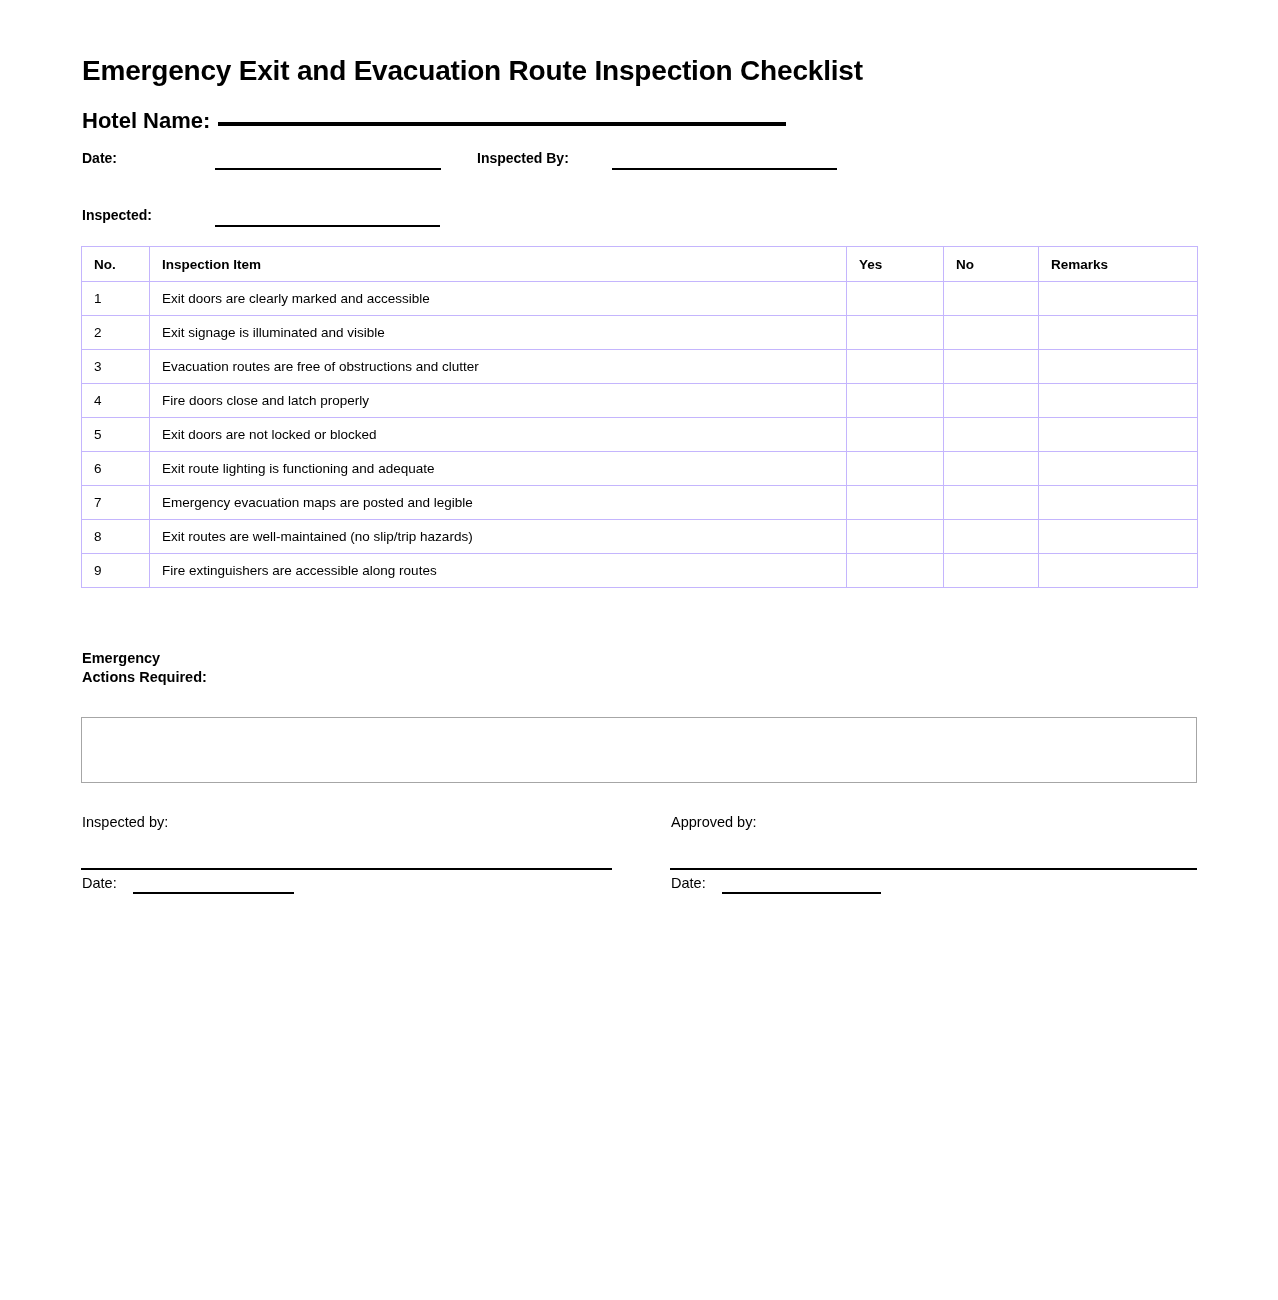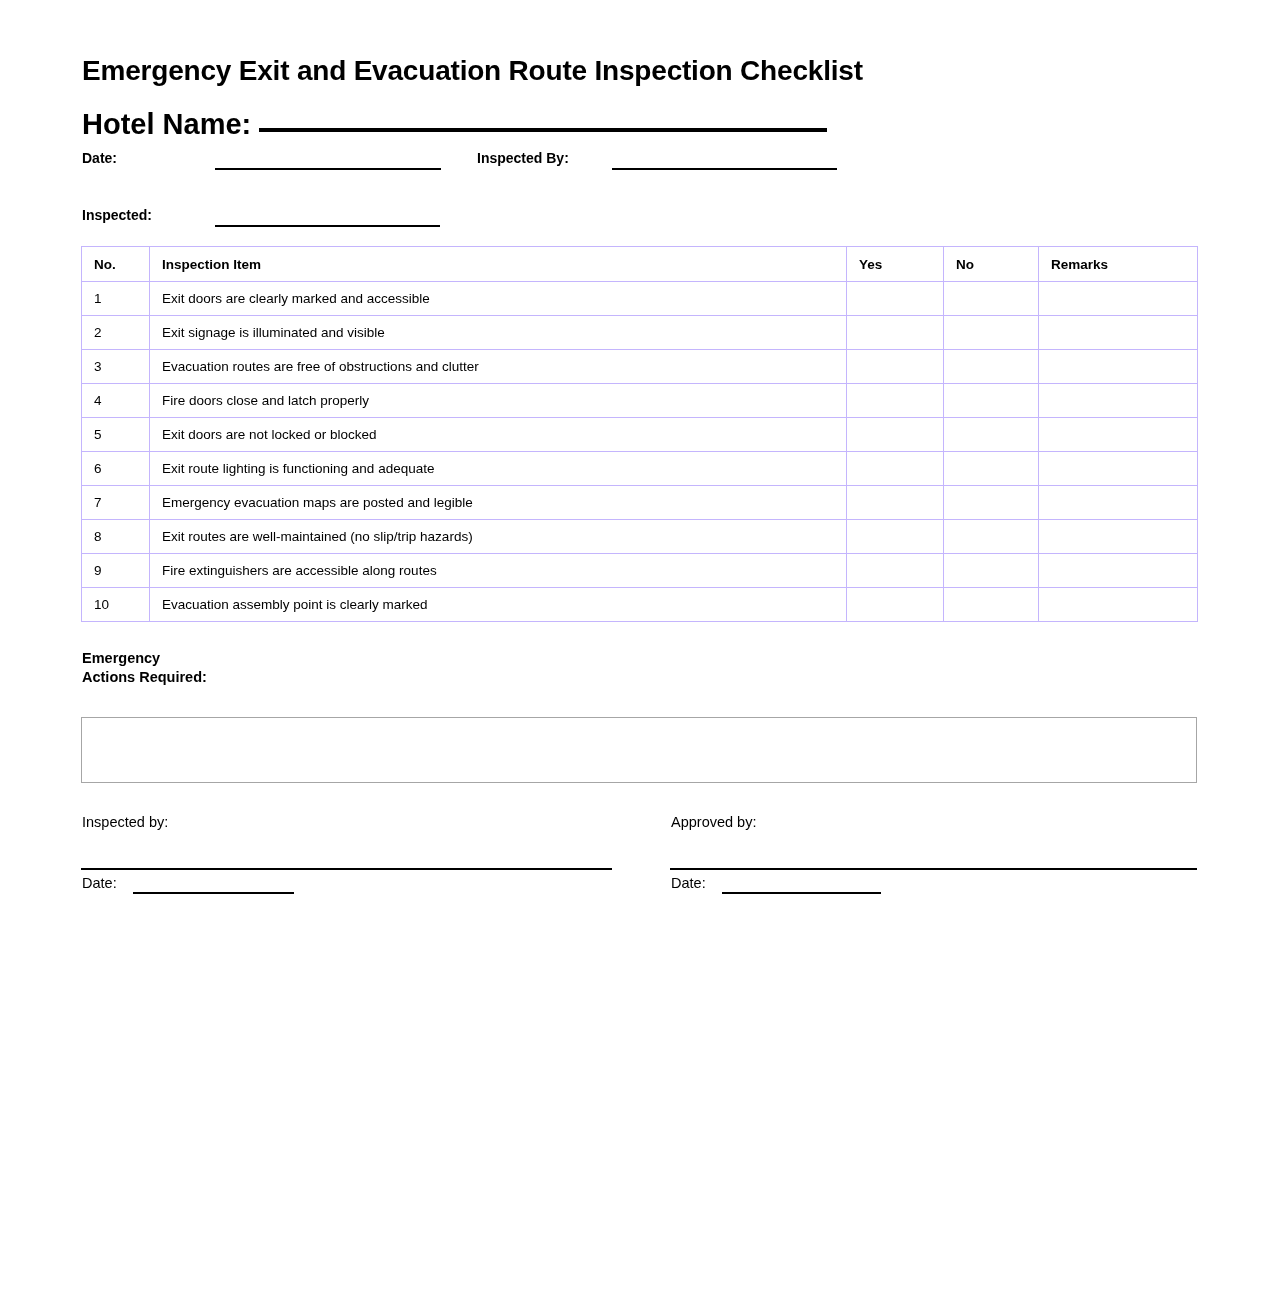--- a/index.html
+++ b/index.html
@@ -39,21 +39,21 @@
   
   .hotel-row {
     position: absolute;
     left: 82px;
     top: 108px;
     display: flex;
     align-items: baseline;
     white-space: nowrap;
   }
   .hotel-label {
-    font-size: 29px;
+    font-size: 22px;
     font-weight: bold;
   }
   .hotel-rule {
     display: inline-block;
     width: 568px;
     height: 4px;
     background: #000;
     margin-left: 8px;
     position: relative;
     top: -2px;
@@ -254,27 +254,20 @@
         <td></td>
         <td></td>
       </tr>
       <tr>
         <td>9</td>
         <td>Fire extinguishers are accessible along routes</td>
         <td></td>
         <td></td>
         <td></td>
       </tr>
-      <tr>
-        <td>10</td>
-        <td>Evacuation assembly point is clearly marked</td>
-        <td></td>
-        <td></td>
-        <td></td>
-      </tr>
     </tbody>
   </table>
 
   <div class="corrective-label">Emergency Actions Required:</div>
   <div class="corrective-box"></div>
 
   <div class="sig-label lbl-inspected-by">Inspected by:</div>
   <div class="sig-rule rule-insp-sig"></div>
   <div class="sig-date-label lbl-insp-date">Date:</div>
   <div class="sig-date-rule rule-insp-date"></div>

